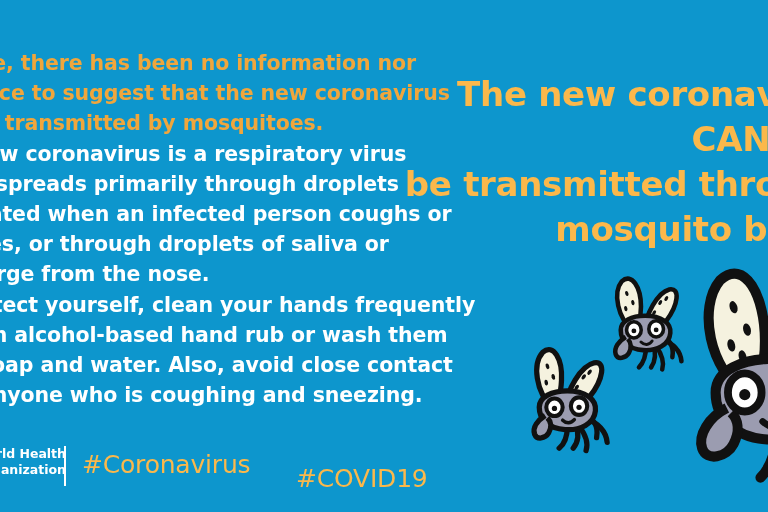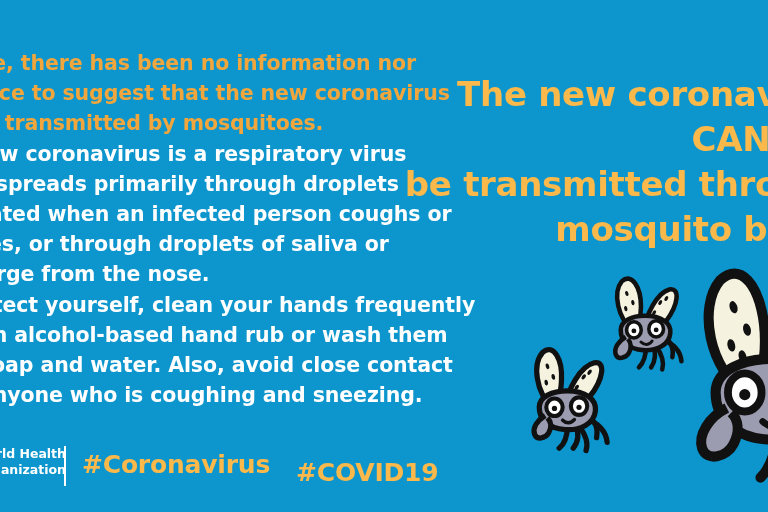--- a/index.html
+++ b/index.html
@@ -84,27 +84,27 @@
     right: 0;
     top: 0;
     width: 2px;
     height: 40px;
     background: #ffffff;
   }
   .hashtag {
     position: absolute;
     color: #fbb84b;
     font-family: "DejaVu Sans", sans-serif;
-    font-weight: bold;
+    font-weight: normal;
     font-size: 25px;
     white-space: nowrap;
     letter-spacing: -0.2px;
   }
   #hashtag-coronavirus { left: 82px; top: 10px; }
-  #hashtag-covid19 { left: 296px; top: 18px; }
+  #hashtag-covid19 { left: 296px; top: 24px; }
 
   
   .mosquito {
     position: absolute;
   }
 </style>
 </head>
 <body>
 
 <div id="poster">

